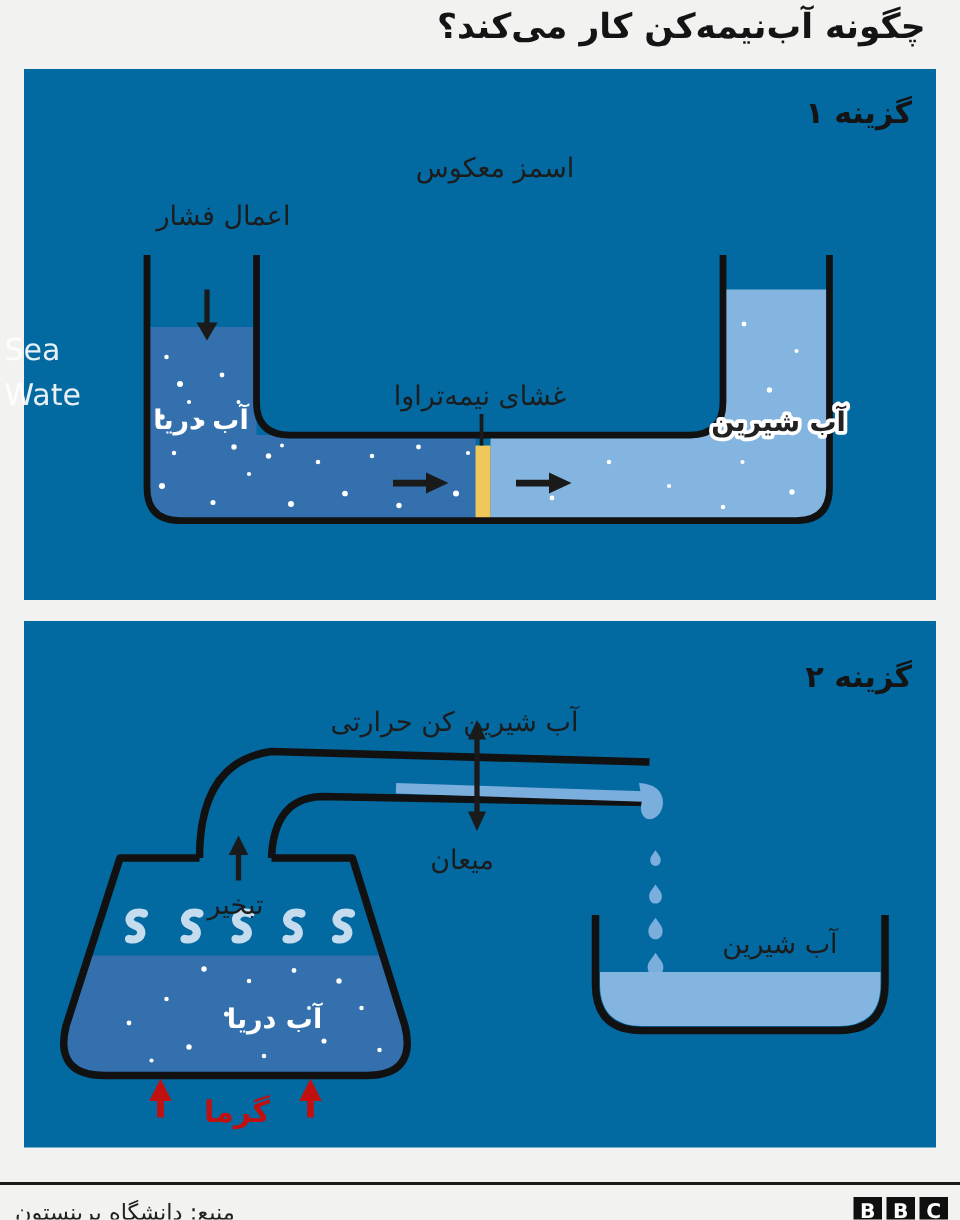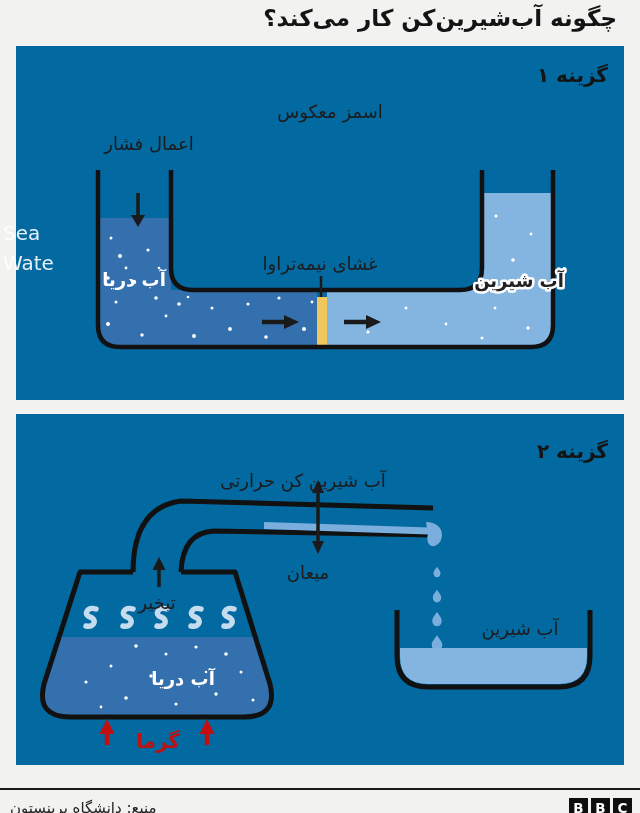--- a/index.html
+++ b/index.html
@@ -48,21 +48,21 @@
   .glow   { font-size:18px; font-weight:bold; fill:#222;
             paint-order:stroke; stroke:#fff; stroke-width:5; stroke-linejoin:round; }
   .red-t  { font-size:20px; font-weight:bold; }
   .blk    { stroke:#1a1a1a; }
 </style>
 </head>
 <body>
 
 <div class="page">
 
-  <h1 class="title" dir="rtl">چگونه آب‌شیرین‌کن کار می‌کند؟</h1>
+  <h1 class="title" dir="rtl">چگونه آب‌نیمه‌کن کار می‌کند؟</h1>
 
   <div class="watermark">
     <div>Sea</div>
     <div>Wate</div>
   </div>
 
   <section class="panel p1">
     <svg width="608" height="354" viewBox="0 0 608 354">
 
       <path d="M82,172 H155 V244 H301 V301 H104 Q82,301 82,279 Z" fill="#3470ad"></path>

